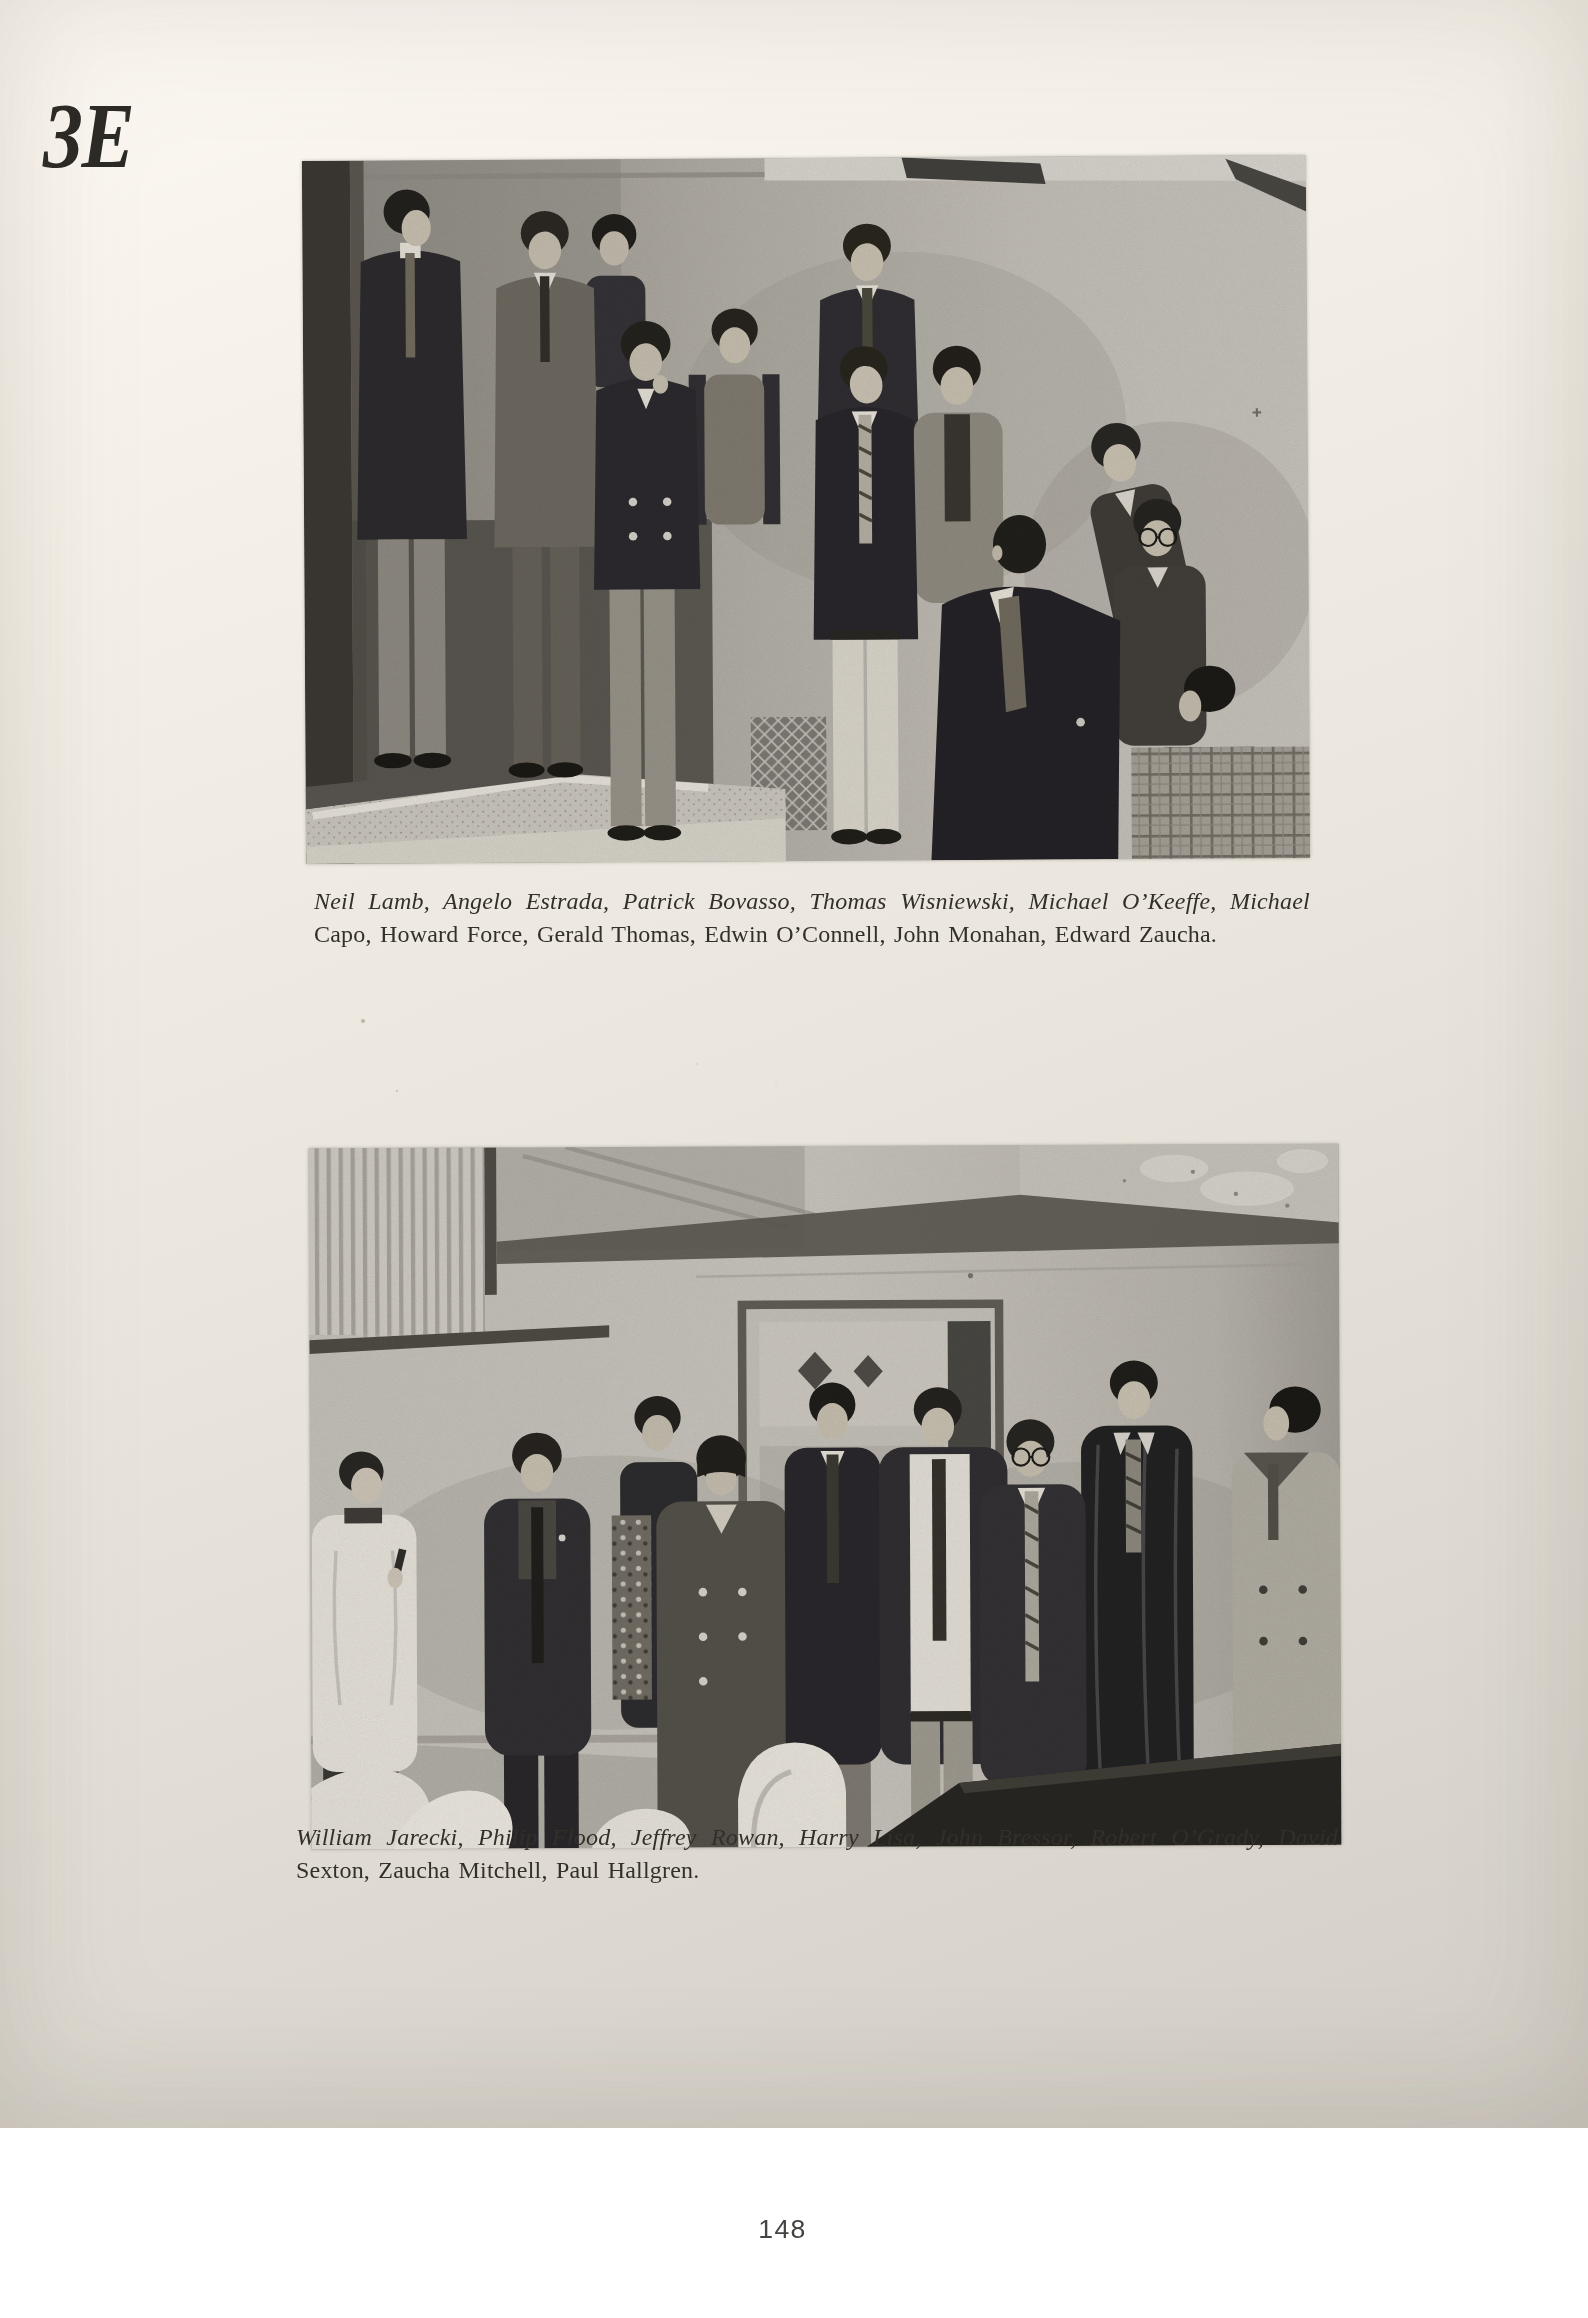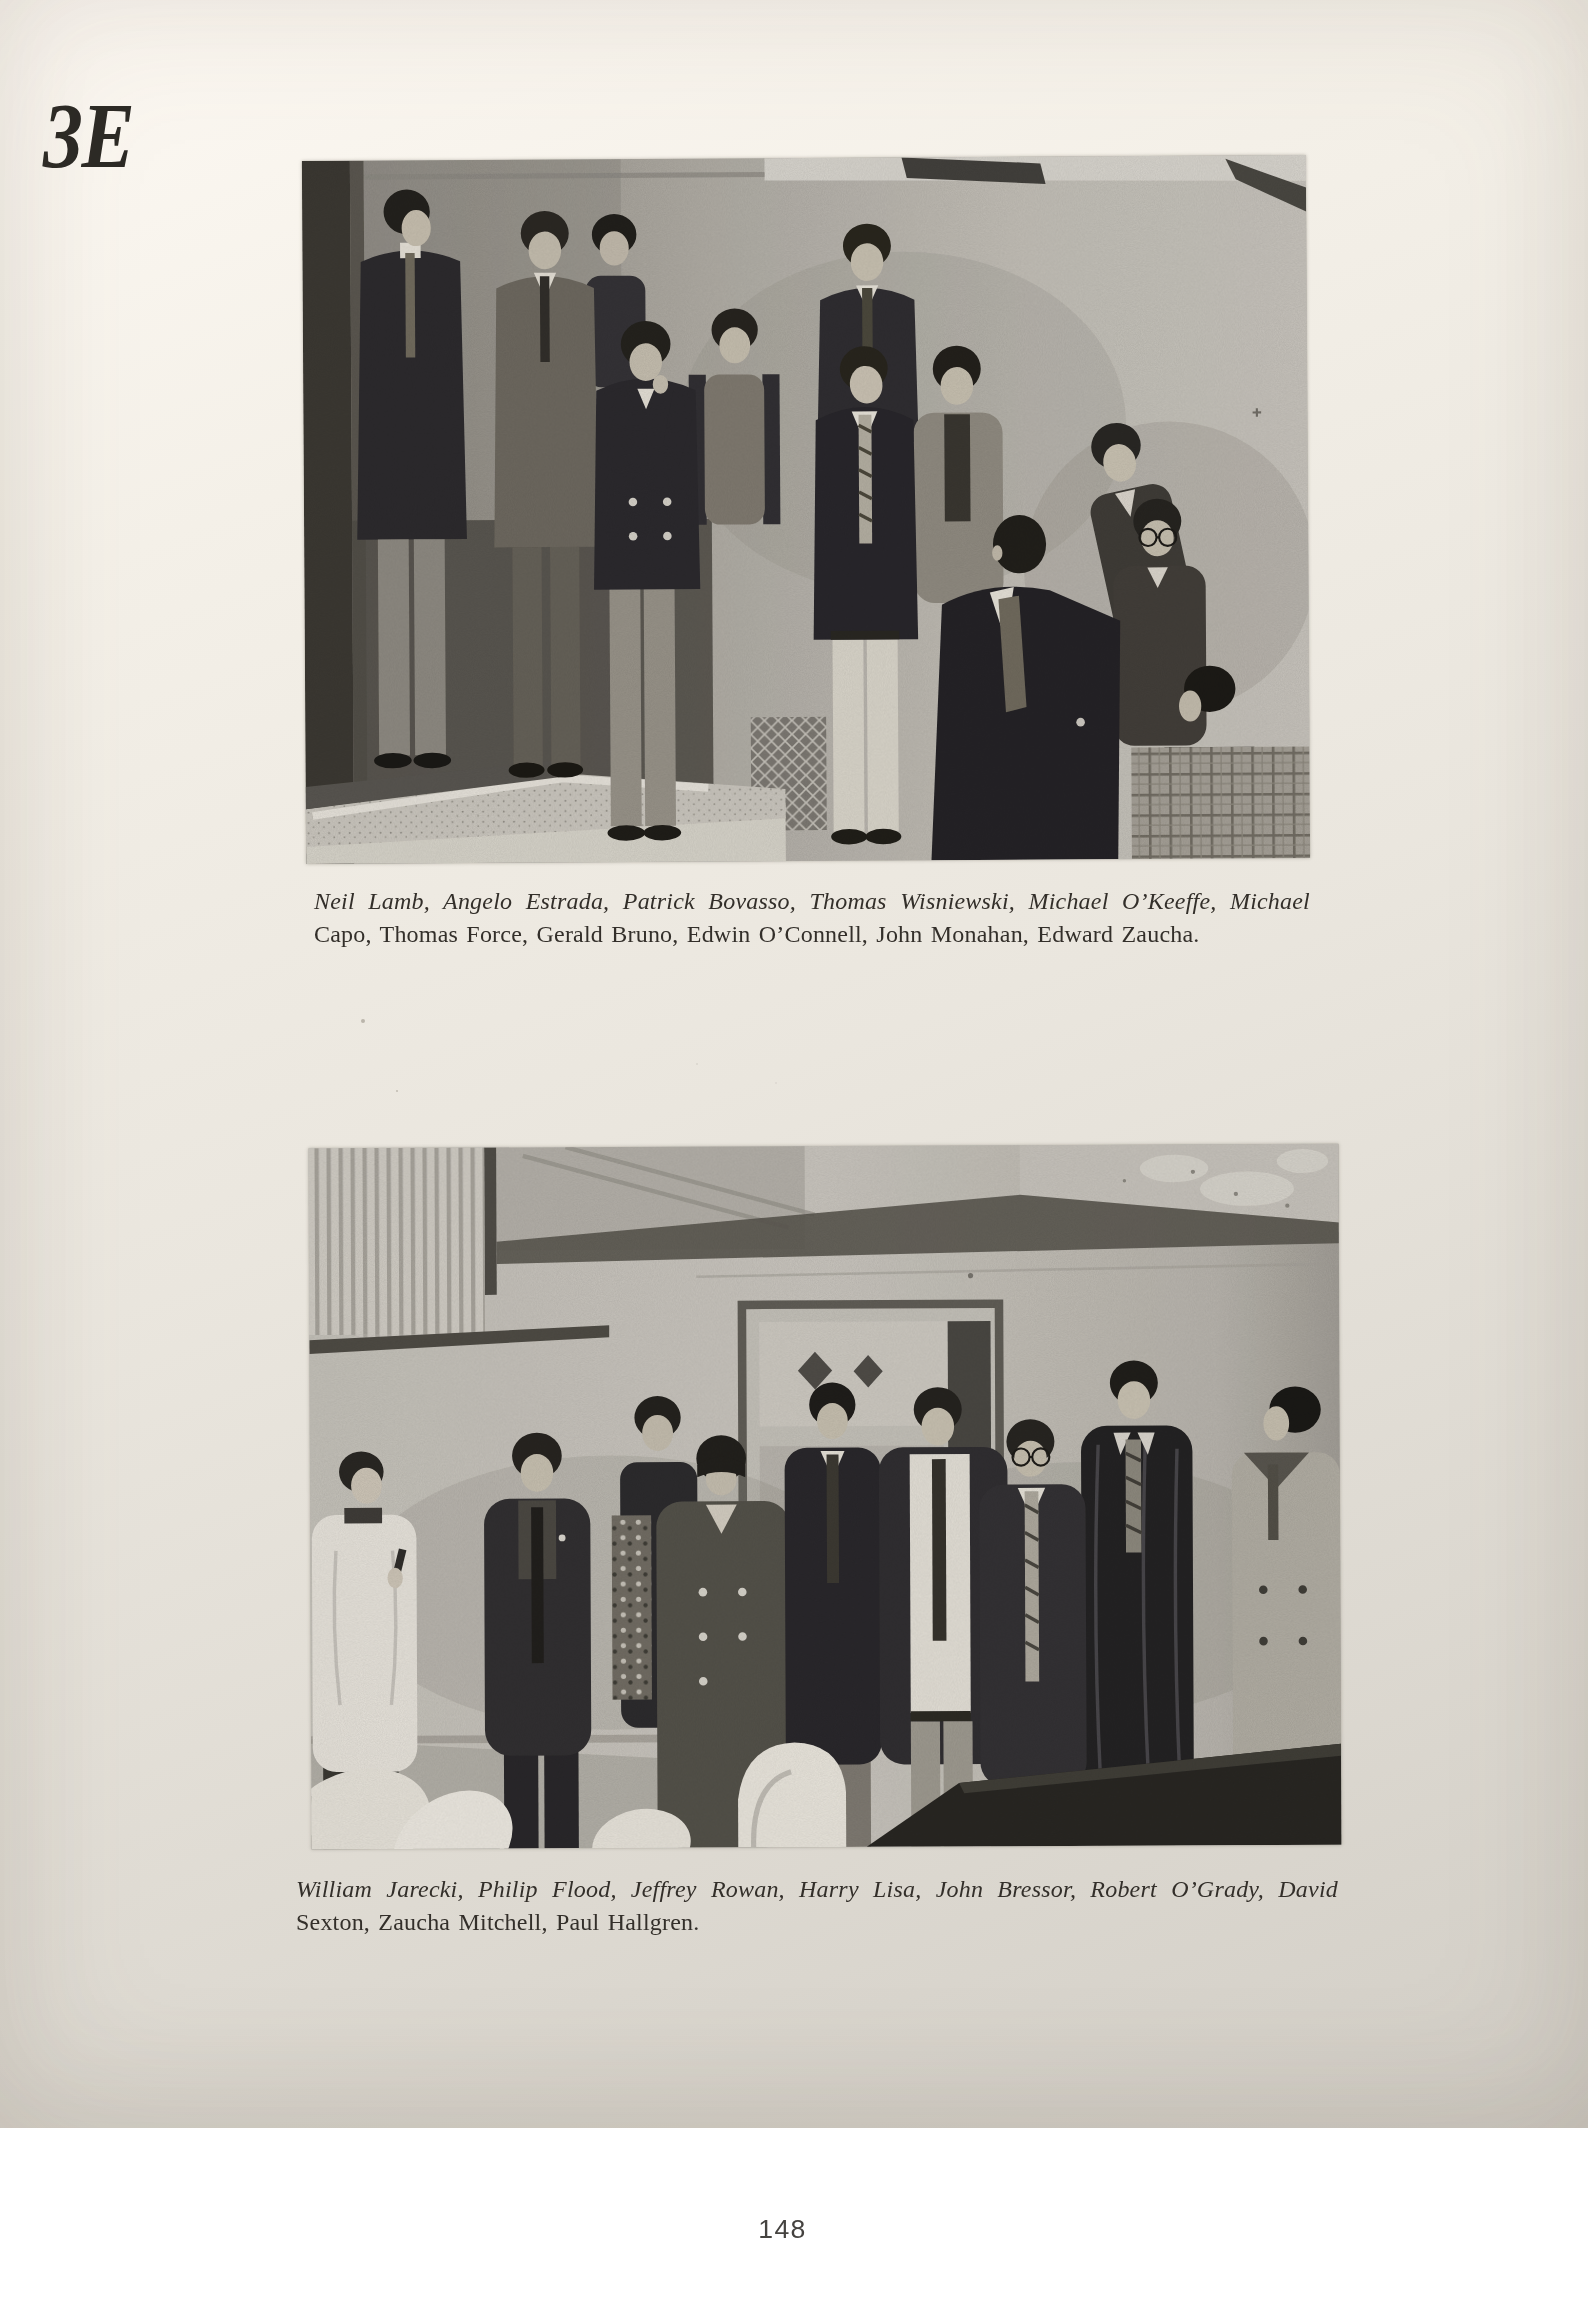--- a/index.html
+++ b/index.html
@@ -18,21 +18,21 @@
     font-style:italic;font-weight:700;font-size:93px;line-height:1;
     letter-spacing:-1.7px;color:#2c2a25;
     transform:scaleX(0.86);transform-origin:left top;
   }
   .photo{position:absolute;box-shadow:0 0 3.4px rgba(70,62,50,0.35);background:#b9b6af;}
   .photo svg{display:block;width:100%;height:100%;}
   .photo-1{left:304px;top:158px;width:1004px;height:703px;transform:rotate(-0.35deg);}
   .photo-2{left:310px;top:1146px;width:1030px;height:701px;transform:rotate(-0.25deg);}
   .caption{position:absolute;color:#332f2a;font-size:24px;line-height:33px;letter-spacing:0.2px;}
   .caption-1{left:314px;top:885px;width:996px;}
-  .caption-2{left:296px;top:1873px;width:1042px;}
+  .caption-2{left:296px;top:1821px;width:1042px;}
   .caption .line1{text-align:justify;text-align-last:justify;font-style:italic;}
   .caption .line2{text-align:left;word-spacing:2.1px;}
   .page-number{
     position:absolute;left:0;top:2214px;width:1589px;text-align:center;
     font-family:"Liberation Sans",sans-serif;font-size:26.6px;color:#454340;
     letter-spacing:1.3px;transform:translateX(-12px);
   }
   .speck{position:absolute;left:361px;top:1019px;width:4.3px;height:4.3px;border-radius:50%;
     background:rgba(105,97,84,0.38);
     box-shadow:34px 70px 0 -0.9px rgba(105,97,84,0.30), 334px 43px 0 -1.3px rgba(105,97,84,0.25), 413px 62px 0 -1.3px rgba(105,97,84,0.2);}
@@ -199,21 +199,21 @@
         <ellipse cx="809" cy="462" rx="6" ry="9" fill="#c2bbac"></ellipse>
       </g>
 
       <rect width="1172" height="820" fill="#a6937a" opacity="0.05"></rect>
       <rect width="1172" height="820" filter="url(#grain1)"></rect>
     </svg>
   </figure>
 
   <div class="caption caption-1">
     <div class="line1">Neil Lamb, Angelo Estrada, Patrick Bovasso, Thomas Wisniewski, Michael O’Keeffe, Michael</div>
-    <div class="line2">Capo, Thomas Force, Gerald Bruno, Edwin O’Connell, John Monahan, Edward Zaucha.</div>
+    <div class="line2">Capo, Howard Force, Gerald Thomas, Edwin O’Connell, John Monahan, Edward Zaucha.</div>
   </div>
 
   <div class="speck"></div>
 
   <figure class="photo photo-2" style="margin:0" role="img" aria-label="Black-and-white photograph of nine young men standing in a row in a common room, with white molded chairs and a dark table in the foreground">
     <svg viewBox="0 0 1202 818" preserveAspectRatio="none">
       <defs>
         <linearGradient id="wall2" x1="0" y1="0" x2="1" y2="0">
           <stop offset="0" stop-color="#c6c3bc"></stop>
             <stop offset="0.5" stop-color="#cbc8c1"></stop>

